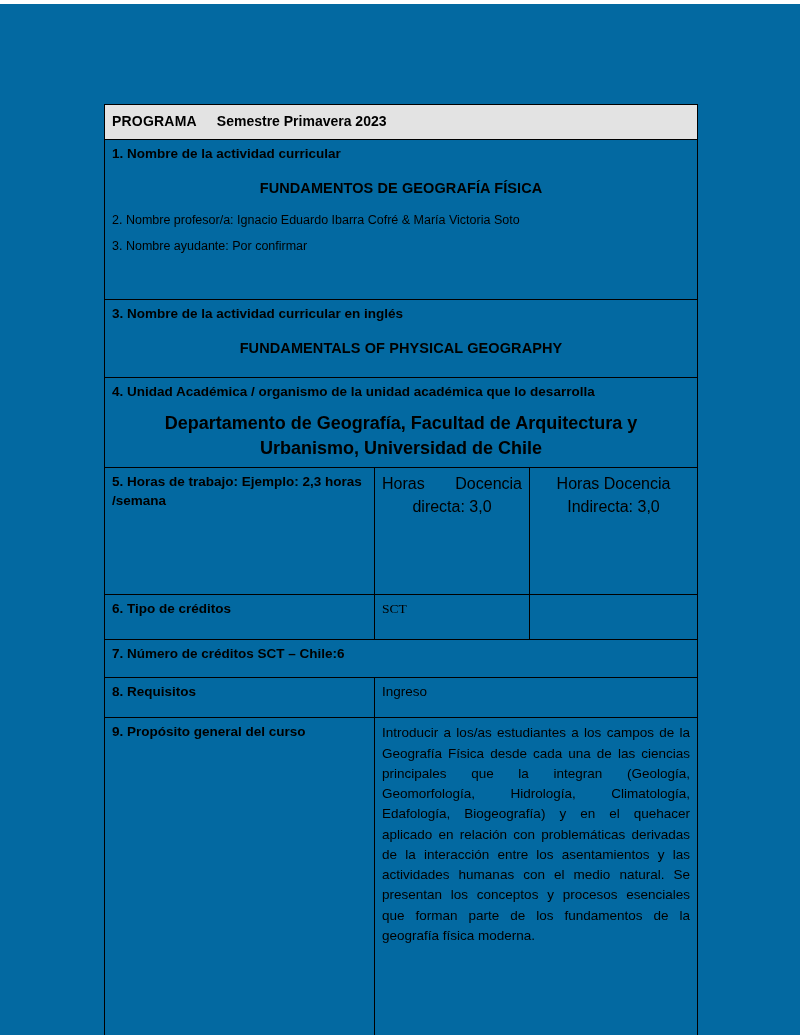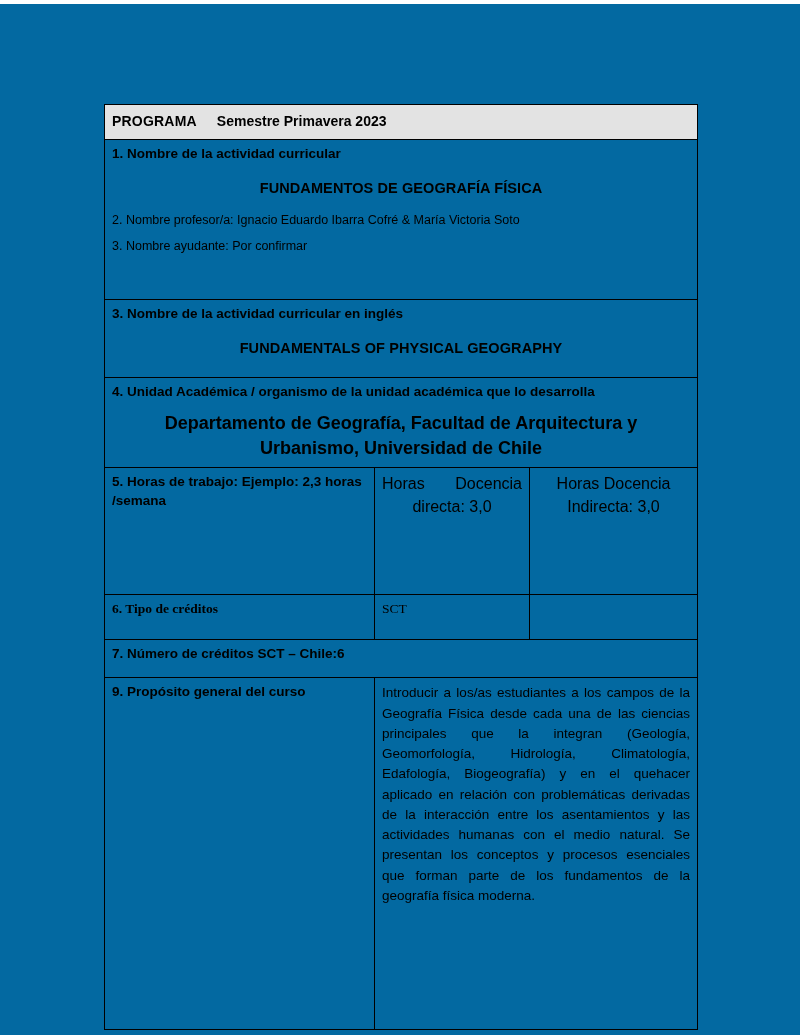--- a/index.html
+++ b/index.html
@@ -80,21 +80,21 @@
   }
   .hours-val {
     font-size: 16px;
     line-height: 1.4;
     text-align: center;
   }
   .hours-val .dist {
     display: flex;
     justify-content: space-between;
   }
-  .row-credtype td { height: 33px; font-family: Liberation Serif, serif; }
+  .row-credtype td { height: 33px; }
   .sct-mono {
     font-family: "Liberation Serif", serif;
     font-size: 13px;
   }
   .row-numcred td { height: 26px; margin-top: 44px; }
   .row-req td { height: 28px; }
   .row-prop td { height: 340px; }
   .prop-text {
     font-size: 13.5px;
     line-height: 1.5;
@@ -184,20 +184,26 @@
       <td class="sct-mono">SCT</td>
       <td></td>
     </tr>
 
     <tr class="row-numcred">
       <td colspan="3">
         <span class="sec-title">7. Número de créditos SCT – Chile:</span><span class="sec-title">6</span>
       </td>
     </tr>
 
+    <tr class="row-req">
+      <td>
+        <div class="sec-title">8. Requisitos</div>
+      </td>
+      <td colspan="2">Ingreso</td>
+    </tr>
 
     <tr class="row-prop">
       <td>
         <div class="sec-title">9. Propósito general del curso</div>
       </td>
       <td colspan="2">
         <div class="prop-text just">Introducir a los/as estudiantes a los campos de la Geografía Física desde cada una de las ciencias principales que la integran (Geología, Geomorfología, Hidrología, Climatología, Edafología, Biogeografía) y en el quehacer aplicado en relación con problemáticas derivadas de la interacción entre los asentamientos y las actividades humanas con el medio natural. Se presentan los conceptos y procesos esenciales que forman parte de los fundamentos de la geografía física moderna.</div>
       </td>
     </tr>
 

